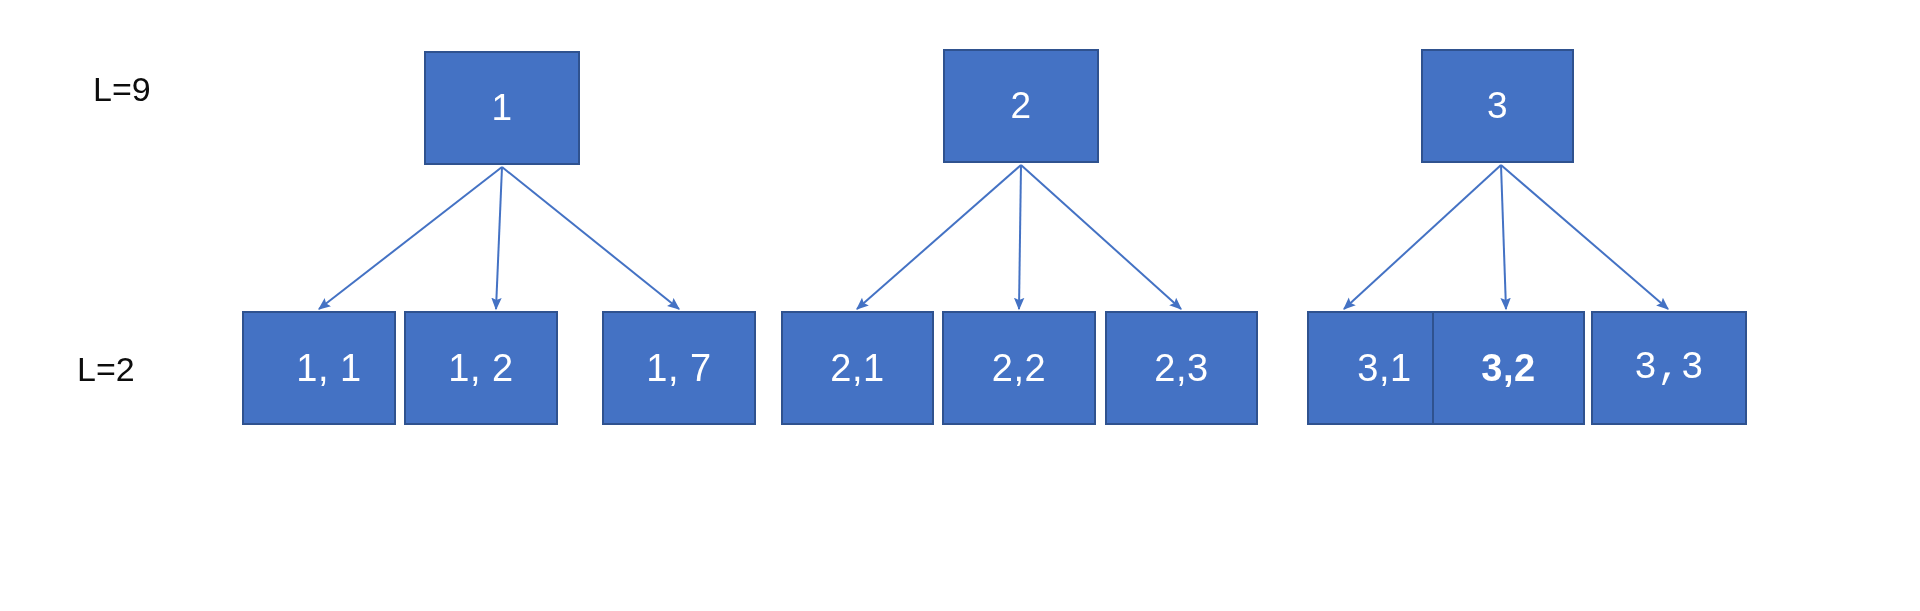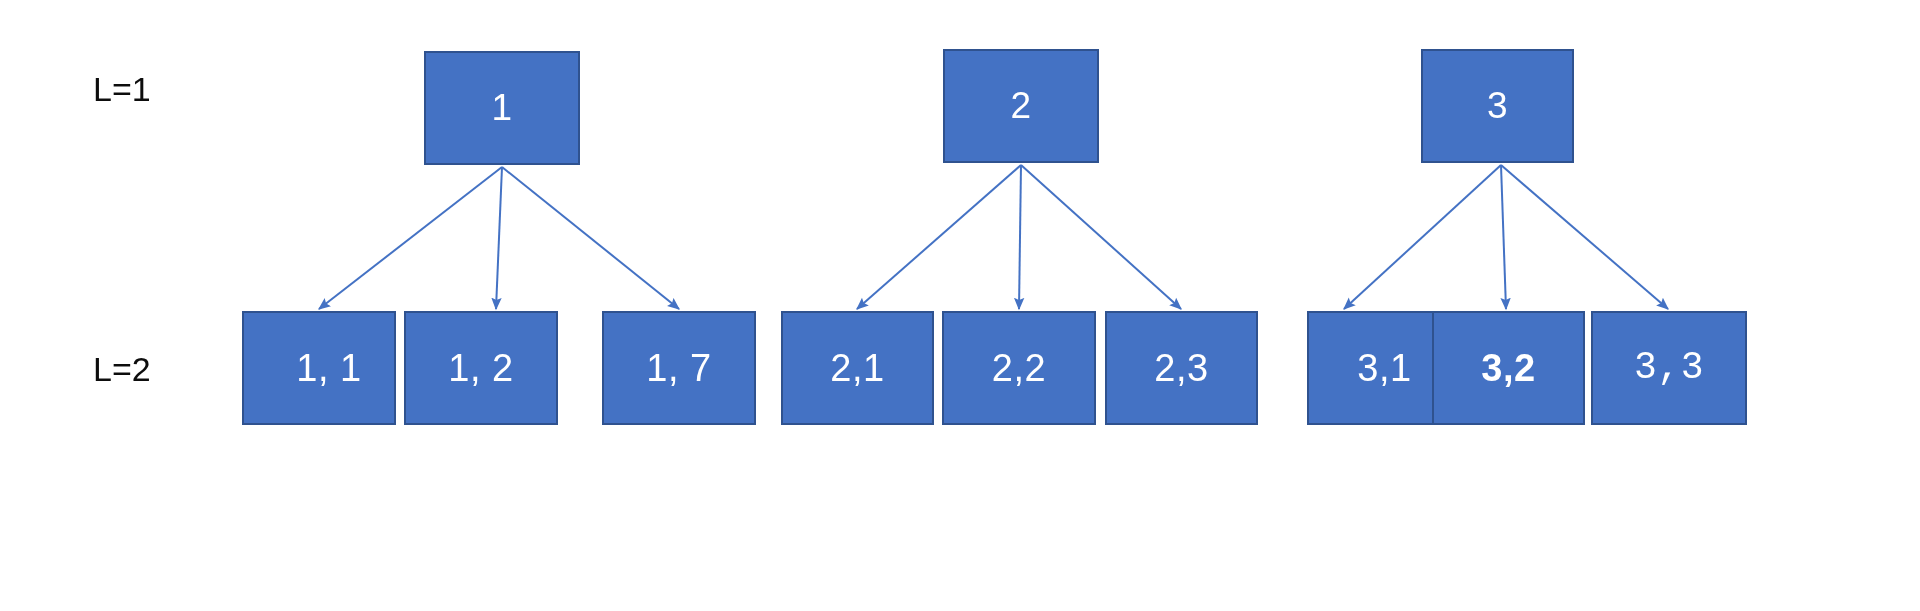--- a/index.html
+++ b/index.html
@@ -68,23 +68,23 @@
         <line x1="502" y1="167" x2="679" y2="309" stroke="#4472C4" stroke-width="2" marker-end="url(#arrowhead)"></line>
         <line x1="1021" y1="165" x2="857" y2="309" stroke="#4472C4" stroke-width="2" marker-end="url(#arrowhead)"></line>
         <line x1="1021" y1="165" x2="1019" y2="309" stroke="#4472C4" stroke-width="2" marker-end="url(#arrowhead)"></line>
         <line x1="1021" y1="165" x2="1181" y2="309" stroke="#4472C4" stroke-width="2" marker-end="url(#arrowhead)"></line>
         <line x1="1501" y1="165" x2="1344" y2="309" stroke="#4472C4" stroke-width="2" marker-end="url(#arrowhead)"></line>
         <line x1="1501" y1="165" x2="1506" y2="309" stroke="#4472C4" stroke-width="2" marker-end="url(#arrowhead)"></line>
         <line x1="1501" y1="165" x2="1668" y2="309" stroke="#4472C4" stroke-width="2" marker-end="url(#arrowhead)"></line>
       </g>
   </svg>
 
-  <div class="level-label" style="left:93px; top:72px;">L=1</div>
+  <div class="level-label" style="left:93px; top:72px;">L=9</div>
 
-  <div class="level-label" style="left:93px; top:352px;">L=2</div>
+  <div class="level-label" style="left:77px; top:352px;">L=2</div>
 
   <div id="level1-nodes">
       <div class="node level1" style="left: 424px; top: 51px; width: 156px; height: 114px;">
         <span>1</span>
       </div>
       <div class="node level1" style="left: 943px; top: 49px; width: 156px; height: 114px;">
         <span>2</span>
       </div>
       <div class="node level1" style="left: 1421px; top: 49px; width: 153px; height: 114px;">
         <span>3</span>

